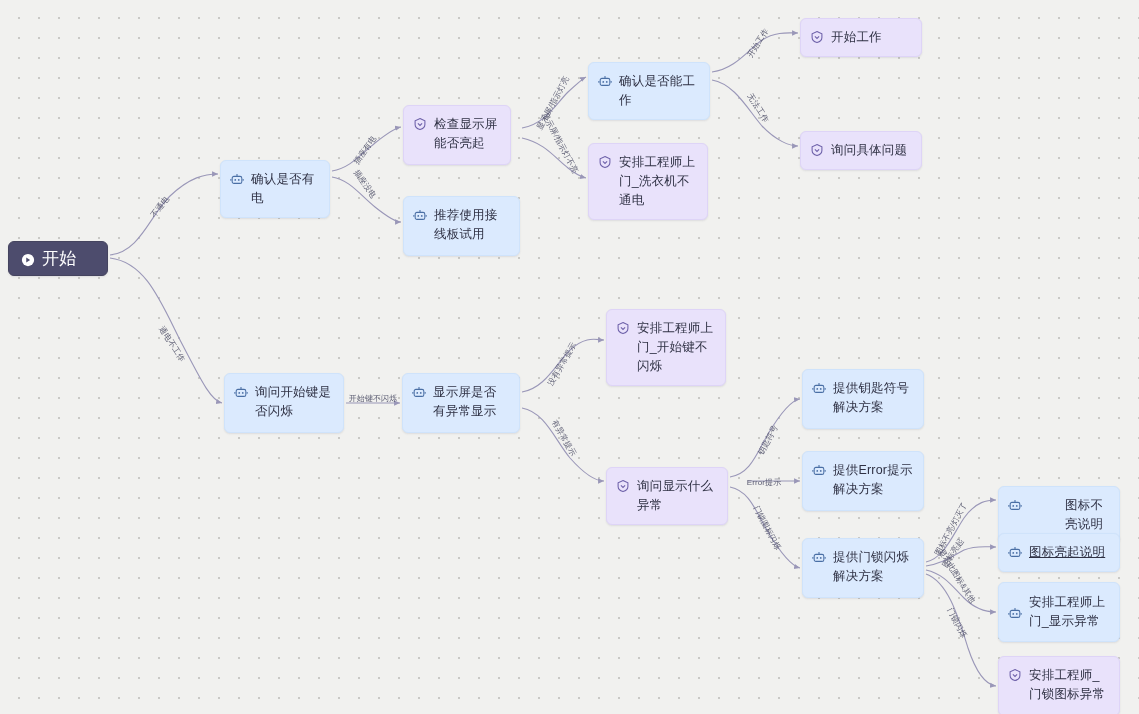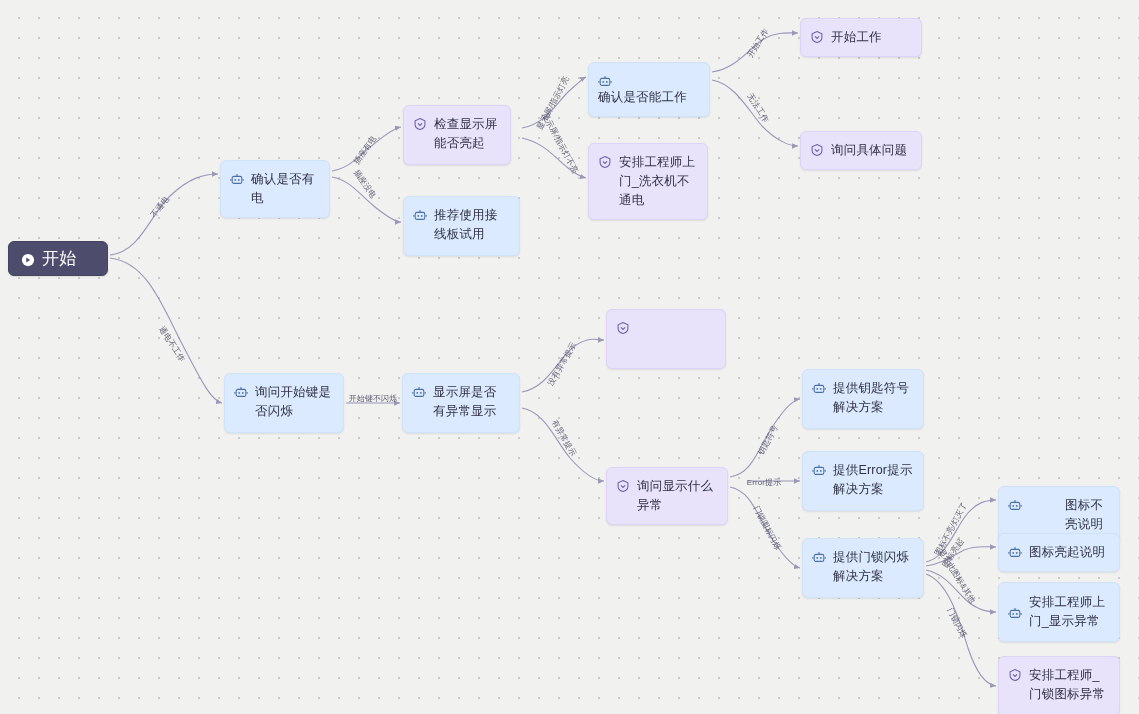--- a/index.html
+++ b/index.html
@@ -161,21 +161,21 @@
         <span class="ico"><svg viewBox="0 0 16 16" fill="none" stroke="#4a6fa5" stroke-width="1.2">
             <rect x="2.5" y="5" width="11" height="8" rx="2"></rect>
             <circle cx="6" cy="9" r="1" fill="#4a6fa5" stroke="none"></circle>
             <circle cx="10" cy="9" r="1" fill="#4a6fa5" stroke="none"></circle>
             <path d="M8 2.3 v2.4"></path>
             <path d="M1 8 v2"></path>
             <path d="M15 8 v2"></path>
           </svg></span>
         <span class="lbl">推荐使用接线板试用</span>
       </div>
-      <div class="node blue" style="left: 588px; top: 62px; width: 122px; min-height: 29px; flex-direction: column;">
+      <div class="node blue" style="left: 588px; top: 62px; width: 122px; min-height: 29px;">
         <span class="ico"><svg viewBox="0 0 16 16" fill="none" stroke="#4a6fa5" stroke-width="1.2">
             <rect x="2.5" y="5" width="11" height="8" rx="2"></rect>
             <circle cx="6" cy="9" r="1" fill="#4a6fa5" stroke="none"></circle>
             <circle cx="10" cy="9" r="1" fill="#4a6fa5" stroke="none"></circle>
             <path d="M8 2.3 v2.4"></path>
             <path d="M1 8 v2"></path>
             <path d="M15 8 v2"></path>
           </svg></span>
         <span class="lbl">确认是否能工作</span>
       </div>
@@ -220,20 +220,21 @@
             <path d="M1 8 v2"></path>
             <path d="M15 8 v2"></path>
           </svg></span>
         <span class="lbl">显示屏是否有异常显示</span>
       </div>
       <div class="node purple" style="left: 606px; top: 309px; width: 120px; min-height: 60px;">
         <span class="ico"><svg viewBox="0 0 16 16" fill="none" stroke="#6c5fa8" stroke-width="1.2">
             <path d="M8 1.8 L13.6 4.4 V8.6 C13.6 11.4 11 13.6 8 14.4 C5 13.6 2.4 11.4 2.4 8.6 V4.4 Z"></path>
             <path d="M5.6 7.2 L8 9.6 L10.4 7.2"></path>
           </svg></span>
+        <span class="lbl">安排工程师上门_开始键不闪烁</span>
       </div>
       <div class="node purple" style="left: 606px; top: 467px; width: 122px; min-height: 29px;">
         <span class="ico"><svg viewBox="0 0 16 16" fill="none" stroke="#6c5fa8" stroke-width="1.2">
             <path d="M8 1.8 L13.6 4.4 V8.6 C13.6 11.4 11 13.6 8 14.4 C5 13.6 2.4 11.4 2.4 8.6 V4.4 Z"></path>
             <path d="M5.6 7.2 L8 9.6 L10.4 7.2"></path>
           </svg></span>
         <span class="lbl">询问显示什么异常</span>
       </div>
       <div class="node blue" style="left: 802px; top: 369px; width: 122px; min-height: 60px;">
         <span class="ico"><svg viewBox="0 0 16 16" fill="none" stroke="#4a6fa5" stroke-width="1.2">
@@ -272,21 +273,21 @@
         <span class="ico"><svg viewBox="0 0 16 16" fill="none" stroke="#4a6fa5" stroke-width="1.2">
             <rect x="2.5" y="5" width="11" height="8" rx="2"></rect>
             <circle cx="6" cy="9" r="1" fill="#4a6fa5" stroke="none"></circle>
             <circle cx="10" cy="9" r="1" fill="#4a6fa5" stroke="none"></circle>
             <path d="M8 2.3 v2.4"></path>
             <path d="M1 8 v2"></path>
             <path d="M15 8 v2"></path>
           </svg></span>
         <span class="lbl">图标不亮说明</span>
       </div>
-      <div class="node blue" style="left: 998px; top: 533px; width: 122px; min-height: 29px;">
+      <div class="node blue" style="left: 998px; top: 533px; width: 122px; min-height: 29px; text-decoration: underline;">
         <span class="ico"><svg viewBox="0 0 16 16" fill="none" stroke="#4a6fa5" stroke-width="1.2">
             <rect x="2.5" y="5" width="11" height="8" rx="2"></rect>
             <circle cx="6" cy="9" r="1" fill="#4a6fa5" stroke="none"></circle>
             <circle cx="10" cy="9" r="1" fill="#4a6fa5" stroke="none"></circle>
             <path d="M8 2.3 v2.4"></path>
             <path d="M1 8 v2"></path>
             <path d="M15 8 v2"></path>
           </svg></span>
         <span class="lbl">图标亮起说明</span>
       </div>

